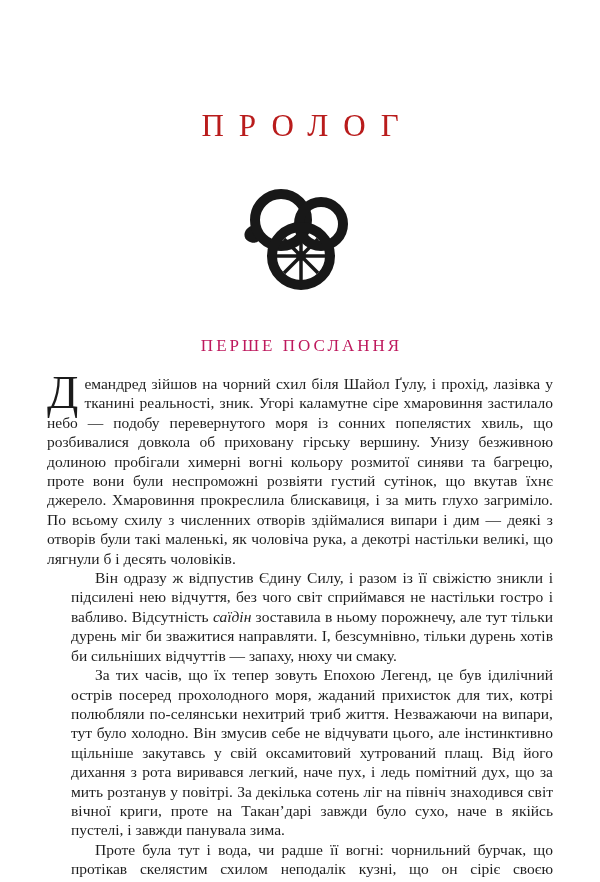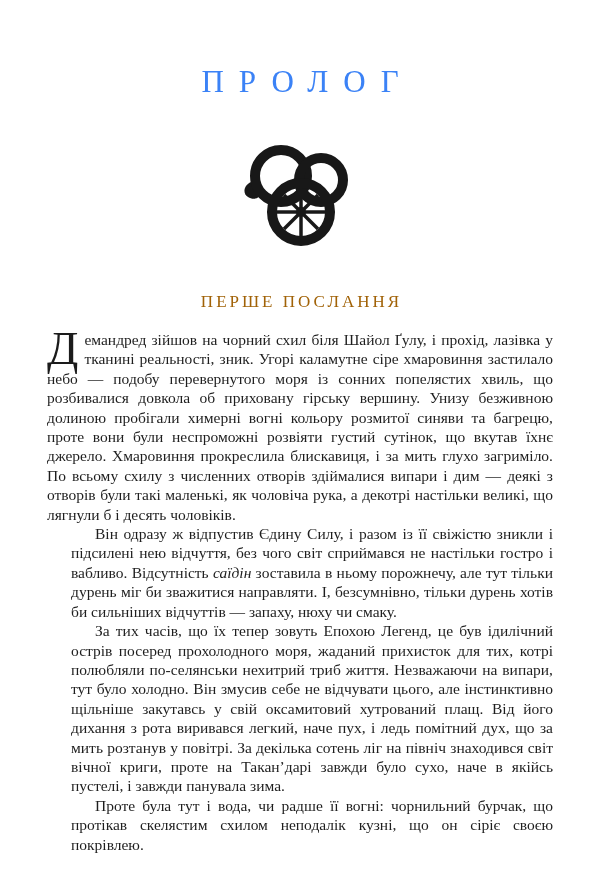--- a/index.html
+++ b/index.html
@@ -9,41 +9,41 @@
     height: 882px;
     margin: 0 auto;
     background: #ffffff;
     color: #1c1c1c;
     font-family: "Liberation Serif", serif;
     overflow: hidden;
     box-sizing: border-box;
   }
   .title {
     margin: 0;
-    padding-top: 64px;
+    padding-top: 108px;
     text-align: center;
     font-size: 31px;
     font-weight: 400;
     letter-spacing: 15px;
     text-indent: 15px; 
-    color: #3b82f6;
+    color: #b91c1c;
   }
   .emblem {
     width: 132px;
     margin: 36px auto 0 auto;
   }
   .emblem svg { display: block; width: 132px; height: 116px; }
   .section-heading {
     margin: 40px 0 0 0;
     text-align: center;
     font-size: 17px;
     font-weight: 400;
     letter-spacing: 3px;
     text-indent: 3px;
-    color: #a16207;
+    color: #be185d;
   }
   .body-text {
     margin: 18px 47px 0 47px;
     text-align: justify;
     font-size: 15.5px;
     line-height: 19.4px;
     color: #1e1e1e;
   }
   .para { margin: 0; }
   .para.indent { text-indent: 24px; margin-left: 24px; }

